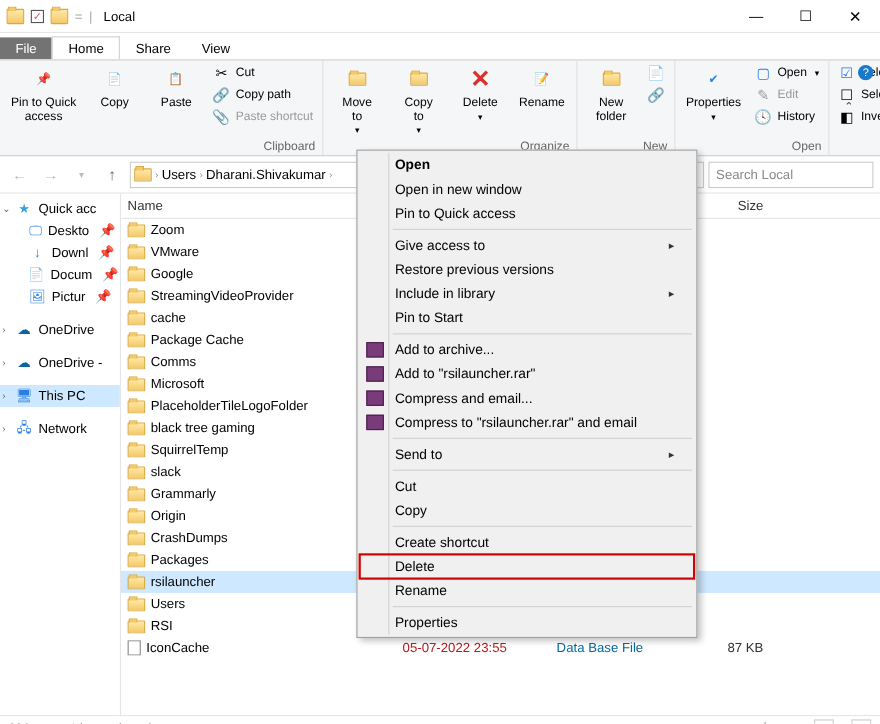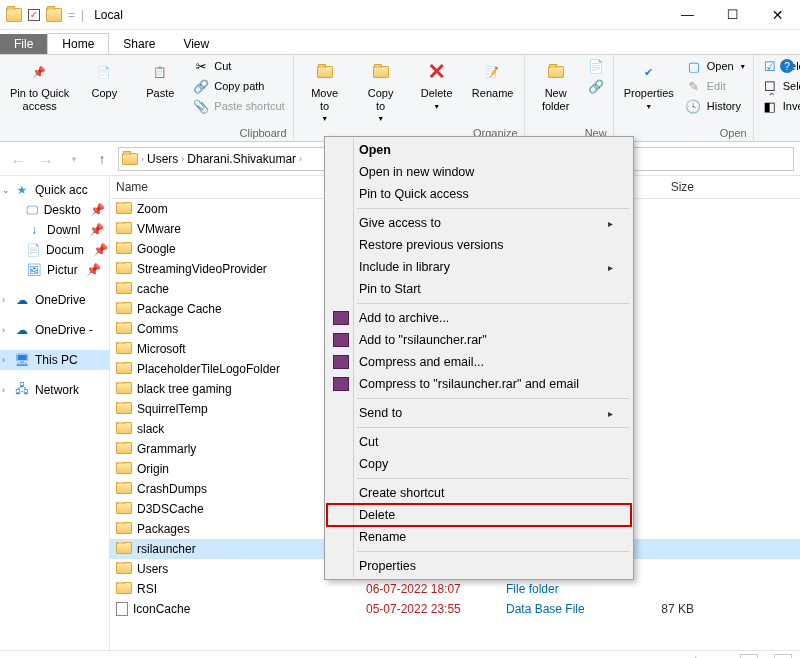--- a/index.html
+++ b/index.html
@@ -54,21 +54,21 @@
 .col-hdr { display: flex; border-bottom: 1px solid #e5e5e5; font-size: 12px; color: #333; }
 .col-hdr .col { padding: 4px 6px; }
 .col.name { width: 250px; }
 .col.date { width: 140px; }
 .col.type { width: 110px; }
 .col.size { width: 90px; text-align: right; }
 .files { flex: 1; overflow: hidden; }
 .file-row { display: flex; align-items: center; font-size: 12px; padding: 1px 0; height: 20px; }
 .file-row.sel { background: #cde8ff; }
 .file-row .cell { padding: 0 6px; overflow: hidden; text-overflow: ellipsis; white-space: nowrap; }
-.file-row .name { width: 250px; display: flex; align-items: flex-start; gap: 5px; }
+.file-row .name { width: 250px; display: flex; align-items: flex-end; gap: 5px; }
 .file-row .date { width: 140px; color: #b91c1c; }
 .file-row .type { width: 110px; color: #0369a1; }
 .file-row .size { width: 90px; text-align: right; color: #333; }
 
 .status { height: 22px; border-top: 1px solid #e5e5e5; display: flex; align-items: center; padding: 0 8px; font-size: 11px; color: #444; gap: 14px; }
 .status .spacer { flex: 1; }
 .status .wm { font-size: 10px; color: #888; }
 .status .viewbtn { width: 18px; height: 16px; border: 1px solid #ccc; margin-left: 2px; }
 
 .ctxmenu { position: absolute; left: 324px; top: 136px; width: 310px; background: #f0f0f0; border: 1px solid #a0a0a0; box-shadow: 3px 3px 6px rgba(0,0,0,0.25); padding: 2px; font-size: 12.5px; }
@@ -252,20 +252,23 @@
   <div class="navbtn dim" style="font-size:9px;">▾</div>
   <div class="navbtn">↑</div>
   <div class="addr">
     <span class="folder-ico"></span>
     <span class="sep">›</span>
     <span class="seg">Users</span>
     <span class="sep">›</span>
     <span class="seg">Dharani.Shivakumar</span>
     <span class="sep">›</span>
   </div>
+  <div class="searchbox">
+      <span textcontent="Search Local">Search Local</span>
+    </div>
 </div>
 
 <div class="main">
   <div class="nav-tree">
     <div class="tree-item">
         <span class="exp">⌄</span>
         <span class="ti-ico" style="color:#3a9fe0;">★</span>
         <span>Quick acc</span>
       </div>
     <div class="tree-item child">
@@ -445,29 +448,20 @@
             <span>Origin</span>
           </div>
           <div class="cell date"></div>
           <div class="cell type"></div>
           <div class="cell size"></div>
         </div>
         <div class="file-row">
           <div class="cell name">
             <span class="folder-ico"></span>
             <span>CrashDumps</span>
-          </div>
-          <div class="cell date"></div>
-          <div class="cell type"></div>
-          <div class="cell size"></div>
-        </div>
-        <div class="file-row">
-          <div class="cell name">
-            <span class="folder-ico"></span>
-            <span>D3DSCache</span>
           </div>
           <div class="cell date"></div>
           <div class="cell type"></div>
           <div class="cell size"></div>
         </div>
         <div class="file-row">
           <div class="cell name">
             <span class="folder-ico"></span>
             <span>Packages</span>
           </div>

